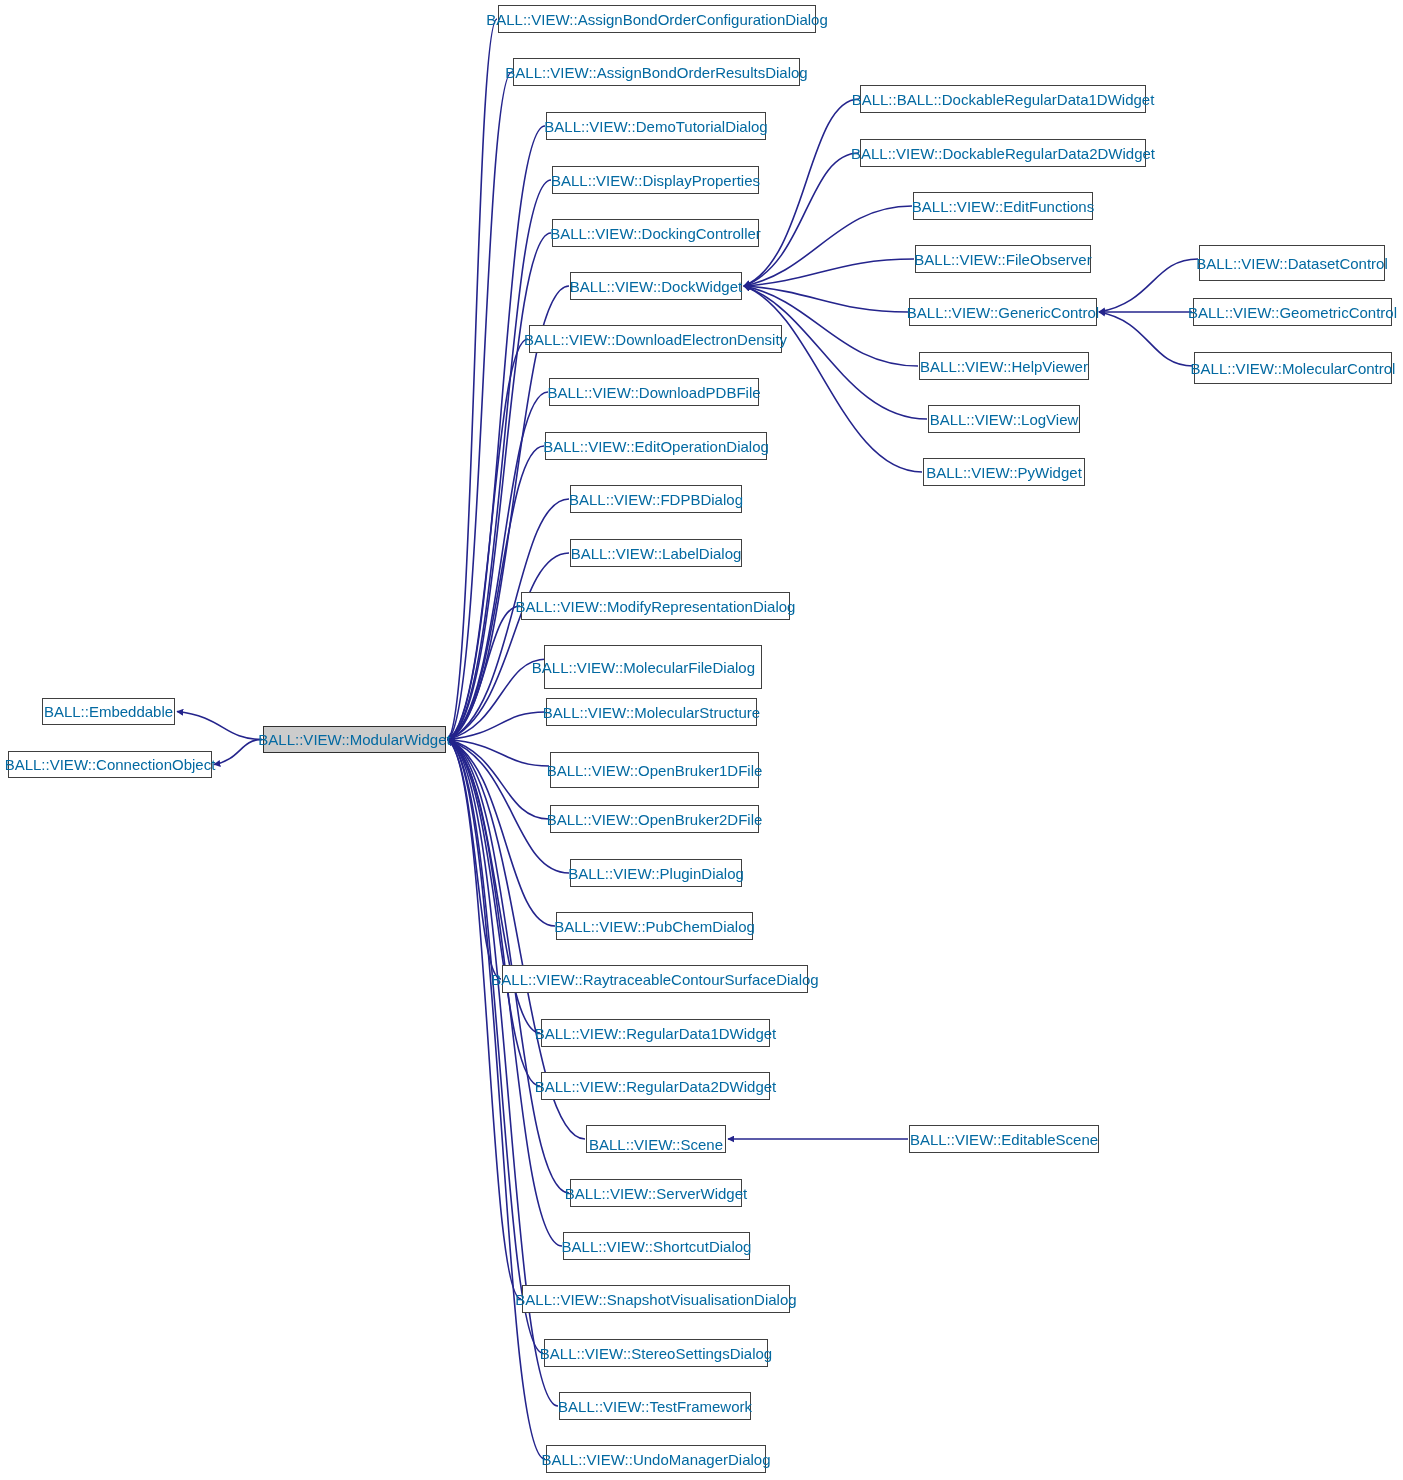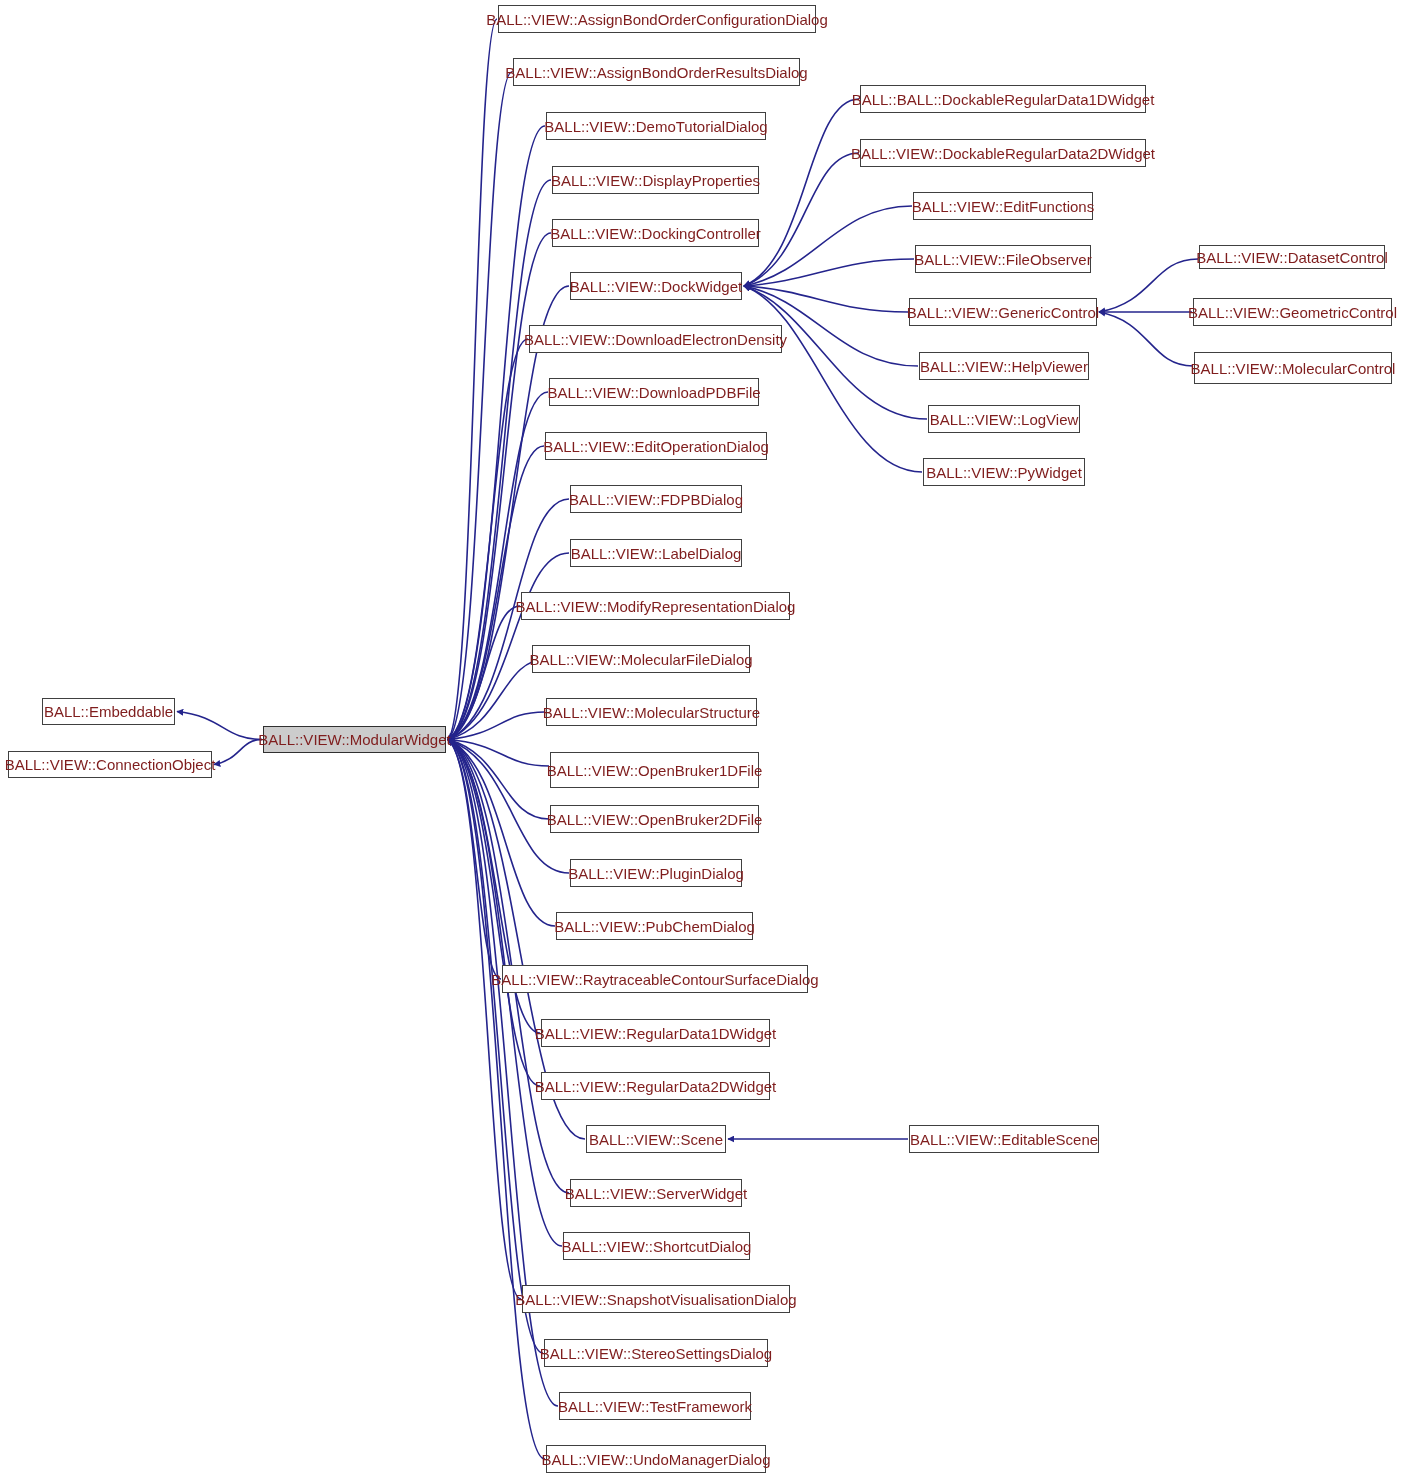--- a/index.html
+++ b/index.html
@@ -21,21 +21,21 @@
     left: 0;
     top: 0;
     width: 1403px;
     height: 1480px;
   }
   .node {
     position: absolute;
     box-sizing: border-box;
     border: 1px solid #404040;
     background: #ffffff;
-    color: #7f1d1d;
+    color: #0369a1;
     font-size: 15px;
     line-height: 1;
     display: flex;
     align-items: center;
     justify-content: center;
     white-space: nowrap;
     letter-spacing: 0px;
     z-index: 5;
   }
   .node.highlight {
@@ -138,21 +138,21 @@
     </div>
     <div class="node" style="left: 570px; top: 485px; width: 172px; height: 28px;">
       <span>BALL::VIEW::FDPBDialog</span>
     </div>
     <div class="node" style="left: 570px; top: 539px; width: 172px; height: 28px;">
       <span>BALL::VIEW::LabelDialog</span>
     </div>
     <div class="node" style="left: 521px; top: 592px; width: 269px; height: 28px;">
       <span>BALL::VIEW::ModifyRepresentationDialog</span>
     </div>
-    <div class="node" style="left: 532px; top: 645px; width: 218px; height: 28px;">
+    <div class="node" style="left: 544px; top: 645px; width: 218px; height: 44px; justify-content: flex-end;">
       <span>BALL::VIEW::MolecularFileDialog</span>
     </div>
     <div class="node" style="left: 546px; top: 698px; width: 211px; height: 28px;">
       <span>BALL::VIEW::MolecularStructure</span>
     </div>
     <div class="node" style="left: 550px; top: 752px; width: 209px; height: 36px;">
       <span>BALL::VIEW::OpenBruker1DFile</span>
     </div>
     <div class="node" style="left: 550px; top: 805px; width: 209px; height: 28px;">
       <span>BALL::VIEW::OpenBruker2DFile</span>
@@ -165,21 +165,21 @@
     </div>
     <div class="node" style="left: 502px; top: 965px; width: 306px; height: 28px;">
       <span>BALL::VIEW::RaytraceableContourSurfaceDialog</span>
     </div>
     <div class="node" style="left: 541px; top: 1019px; width: 229px; height: 28px;">
       <span>BALL::VIEW::RegularData1DWidget</span>
     </div>
     <div class="node" style="left: 541px; top: 1072px; width: 229px; height: 28px;">
       <span>BALL::VIEW::RegularData2DWidget</span>
     </div>
-    <div class="node" style="left: 586px; top: 1125px; width: 140px; height: 28px;">
+    <div class="node" style="left: 586px; top: 1125px; width: 140px; height: 28px; align-items: flex-end;">
       <span>BALL::VIEW::Scene</span>
     </div>
     <div class="node" style="left: 570px; top: 1179px; width: 172px; height: 28px;">
       <span>BALL::VIEW::ServerWidget</span>
     </div>
     <div class="node" style="left: 563px; top: 1232px; width: 187px; height: 28px;">
       <span>BALL::VIEW::ShortcutDialog</span>
     </div>
     <div class="node" style="left: 522px; top: 1285px; width: 268px; height: 28px;">
       <span>BALL::VIEW::SnapshotVisualisationDialog</span>
@@ -210,21 +210,21 @@
     </div>
     <div class="node" style="left: 919px; top: 352px; width: 170px; height: 28px;">
       <span>BALL::VIEW::HelpViewer</span>
     </div>
     <div class="node" style="left: 928px; top: 405px; width: 152px; height: 28px;">
       <span>BALL::VIEW::LogView</span>
     </div>
     <div class="node" style="left: 923px; top: 458px; width: 162px; height: 28px;">
       <span>BALL::VIEW::PyWidget</span>
     </div>
-    <div class="node" style="left: 1199px; top: 245px; width: 186px; height: 24px;">
+    <div class="node" style="left: 1199px; top: 245px; width: 186px; height: 36px;">
       <span>BALL::VIEW::DatasetControl</span>
     </div>
     <div class="node" style="left: 1193px; top: 298px; width: 199px; height: 28px;">
       <span>BALL::VIEW::GeometricControl</span>
     </div>
     <div class="node" style="left: 1194px; top: 352px; width: 198px; height: 32px;">
       <span>BALL::VIEW::MolecularControl</span>
     </div>
     <div class="node" style="left: 909px; top: 1125px; width: 190px; height: 28px;">
       <span>BALL::VIEW::EditableScene</span>

